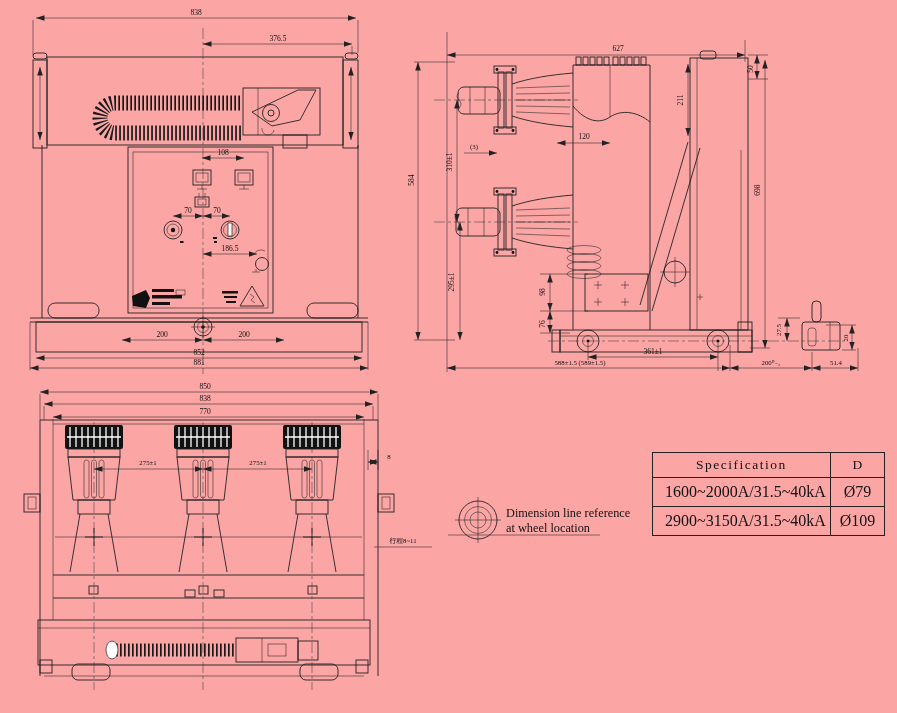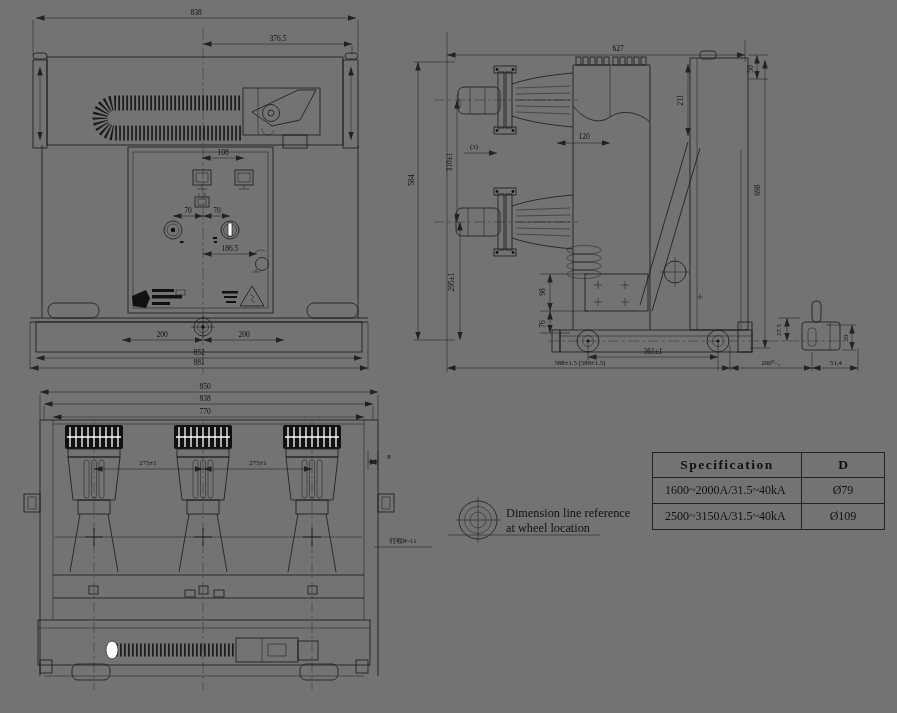--- a/index.html
+++ b/index.html
@@ -1,36 +1,36 @@
 <!DOCTYPE html>
 <html><head>
 <meta charset="utf-8">
 <style>
   html,body{margin:0;padding:0;background:#fff;}
-  .canvas{position:relative;width:897px;height:713px;background:#737373;overflow:hidden;
+  .canvas{position:relative;width:897px;height:713px;background:#fca5a5;overflow:hidden;
           font-family:"Liberation Serif","DejaVu Serif",serif;}
   .canvas svg{position:absolute;left:0;top:0;}
   
   .ln{fill:none;stroke:#222;stroke-width:.9;}
   .lt{fill:none;stroke:#222;stroke-width:.55;}
   .fl{fill:#111;stroke:none;}
   .wh{fill:#fff;stroke:#222;stroke-width:.7;}
   .dim{fill:none;stroke:#222;stroke-width:.55;marker-start:url(#arr);marker-end:url(#arr);}
   .cl{fill:none;stroke:#333;stroke-width:.5;stroke-dasharray:11 3 3 3;}
   .corr{fill:none;stroke:#1a1a1a;stroke-width:15;stroke-dasharray:1.7 2.3;}
   .corr2{fill:none;stroke:#1a1a1a;stroke-width:13;stroke-dasharray:1.7 2.3;}
   text{fill:#111;font-family:"Liberation Serif","DejaVu Serif",serif;font-size:7.5px;}
   .t7{font-size:6.8px;}
   .note-t{font-size:12.3px;}
   
   .spec-table{position:absolute;left:652px;top:452px;width:233px;}
   .spec-table table{border-collapse:collapse;width:100%;color:#111;}
   .spec-table th,.spec-table td{border:1.4px solid #222;font-weight:normal;}
-  .spec-table th{font-size:13.5px;letter-spacing:1.5px;padding:4px 8px;font-weight:bold;}
-  .spec-table td{font-size:12px;padding:5px 4px;}
+  .spec-table th{font-size:13.5px;letter-spacing:1.5px;padding:4px 8px;}
+  .spec-table td{font-size:16px;padding:5px 4px;}
   .spec-table td.spec{padding-left:12px;}
   .spec-table th.dcol,.spec-table td.dcol{width:66px;text-align:center;letter-spacing:0;}
 </style>
 </head>
 <body>
 
 <div class="canvas">
 <svg width="897" height="713" viewBox="0 0 897 713">
   <defs>
     <marker id="arr" markerWidth="9" markerHeight="8" refX="8.5" refY="4" orient="auto-start-reverse" markerUnits="userSpaceOnUse">
@@ -504,19 +504,19 @@
     <tbody>
           <tr>
       <th>Specification</th>
       <th class="dcol">D</th>
     </tr>
     <tr>
       <td class="spec">1600~2000A/31.5~40kA</td>
       <td class="dcol">Ø79</td>
     </tr>
     <tr>
-      <td class="spec">2500~3150A/31.5~40kA</td>
+      <td class="spec">2900~3150A/31.5~40kA</td>
       <td class="dcol">Ø109</td>
     </tr>
   </tbody>
       </table>
 </div>
 </div>
 
 </body></html>

